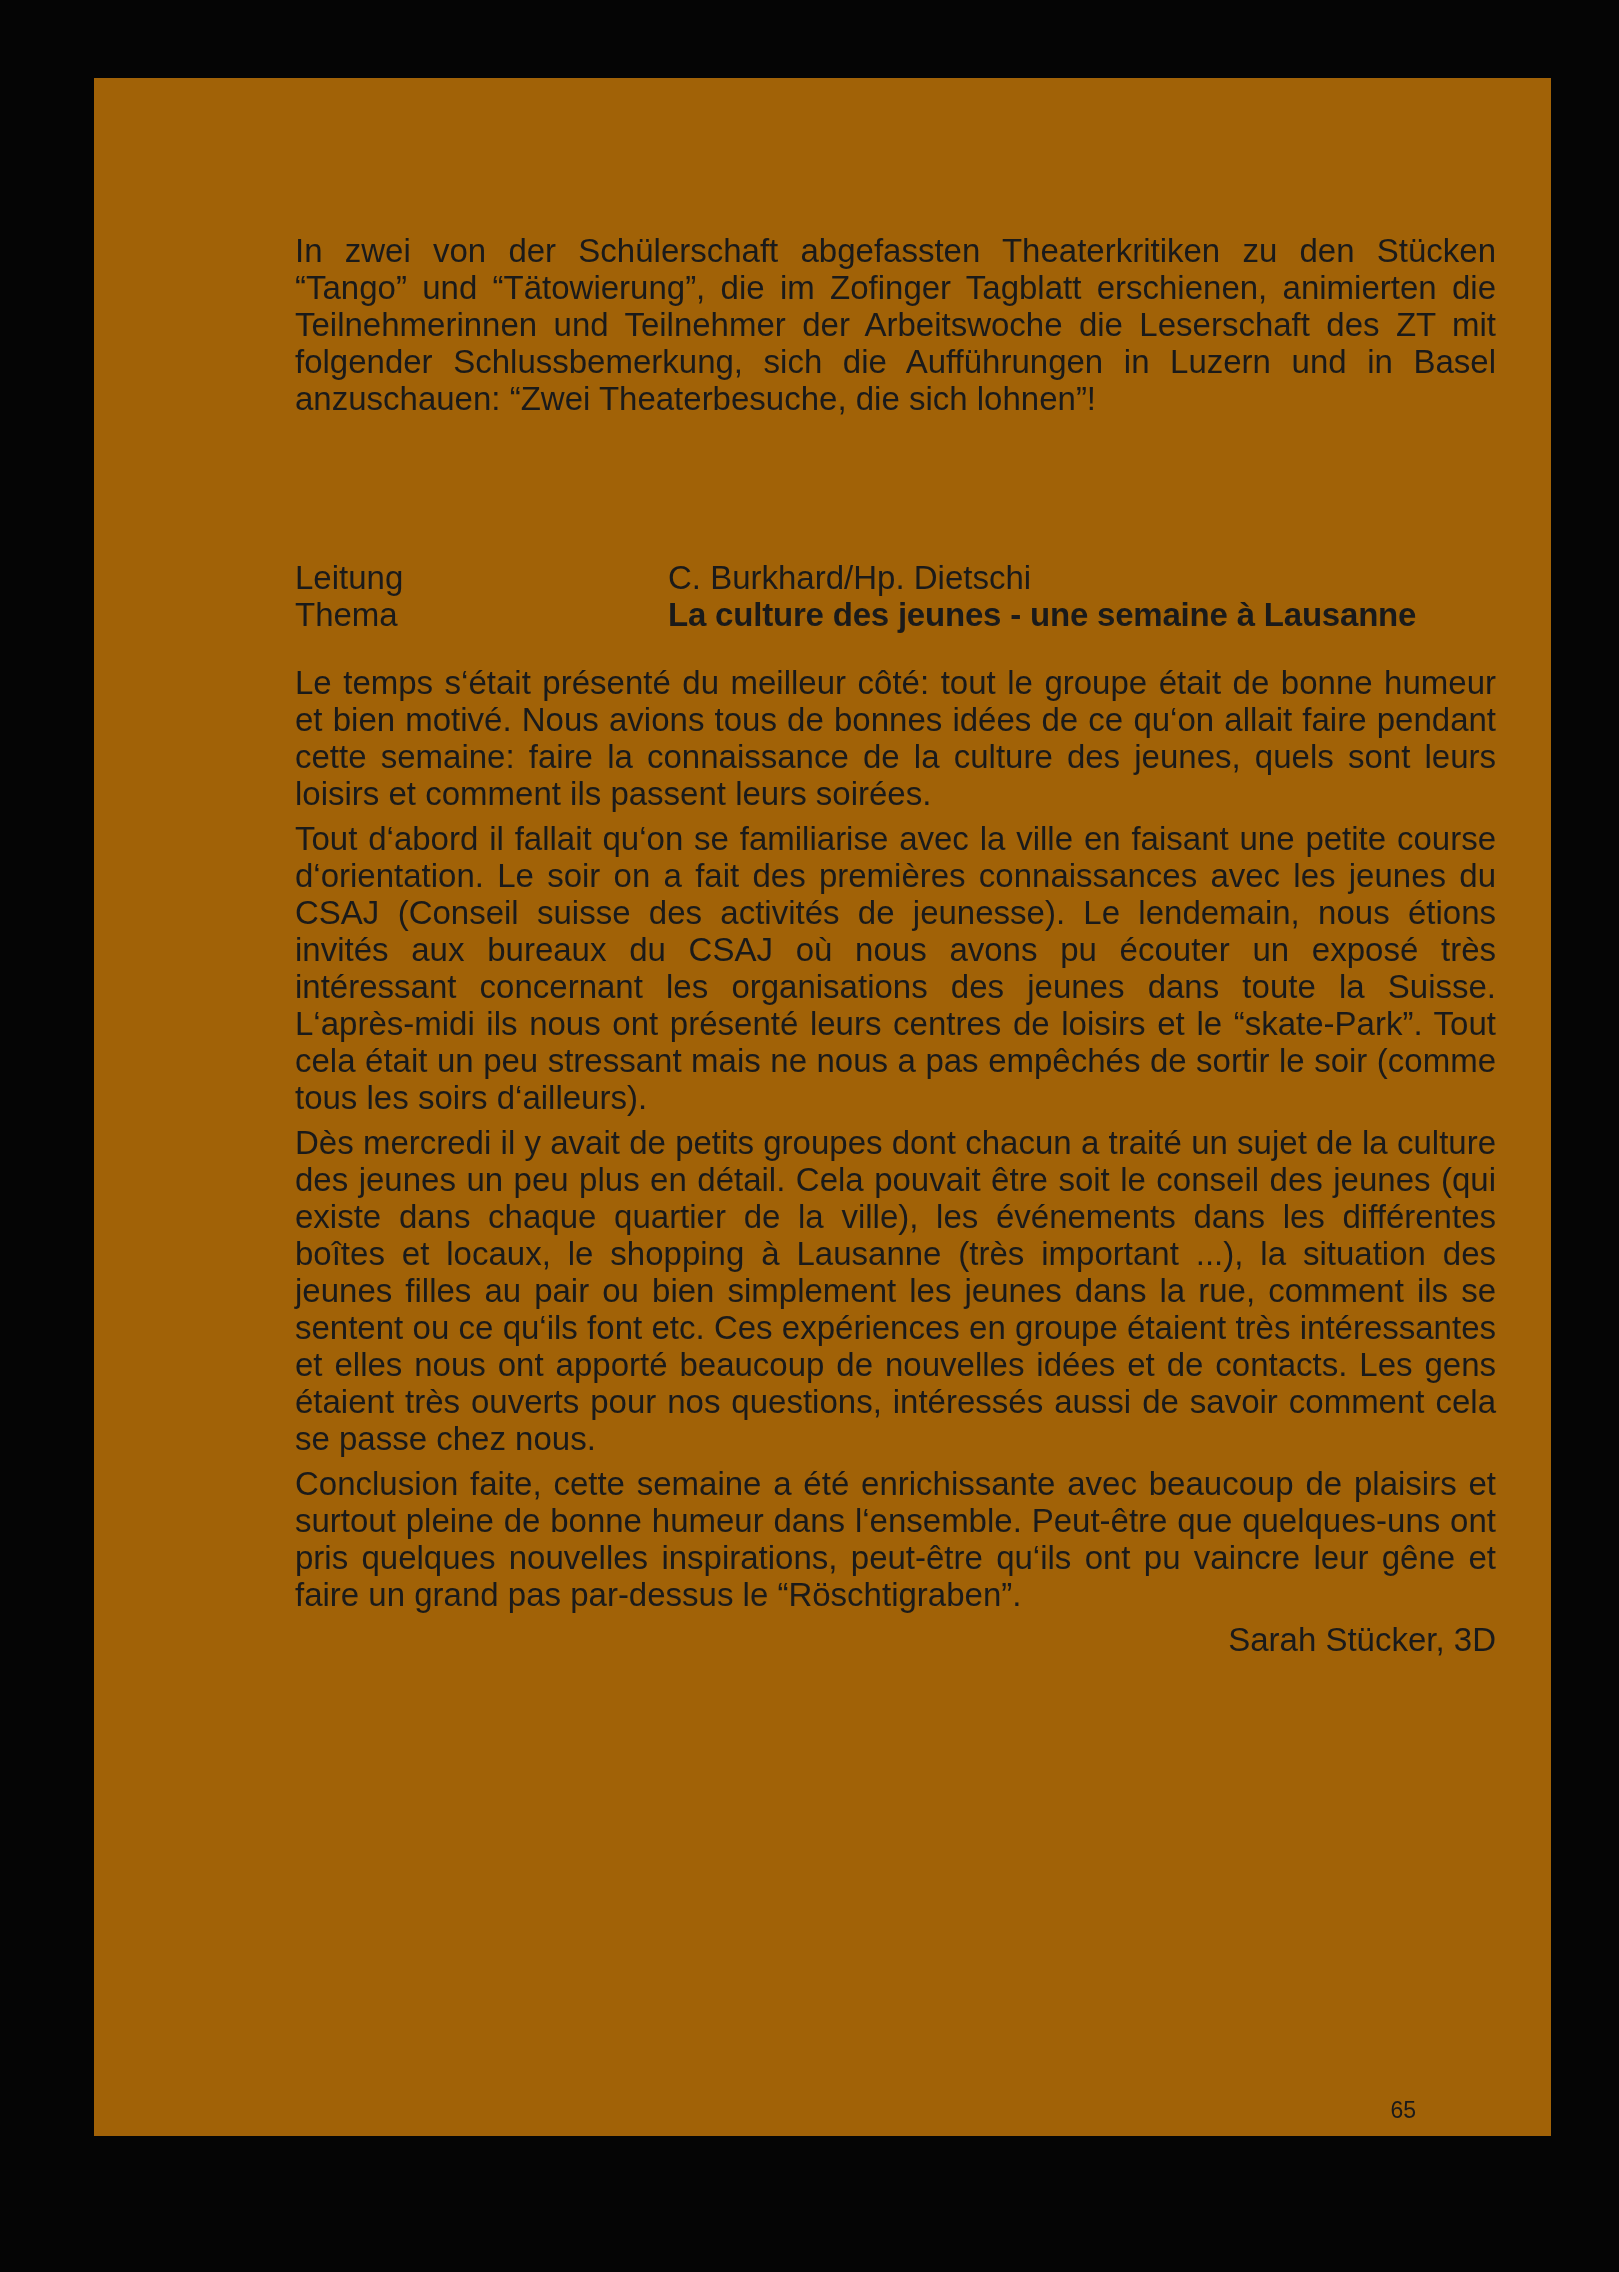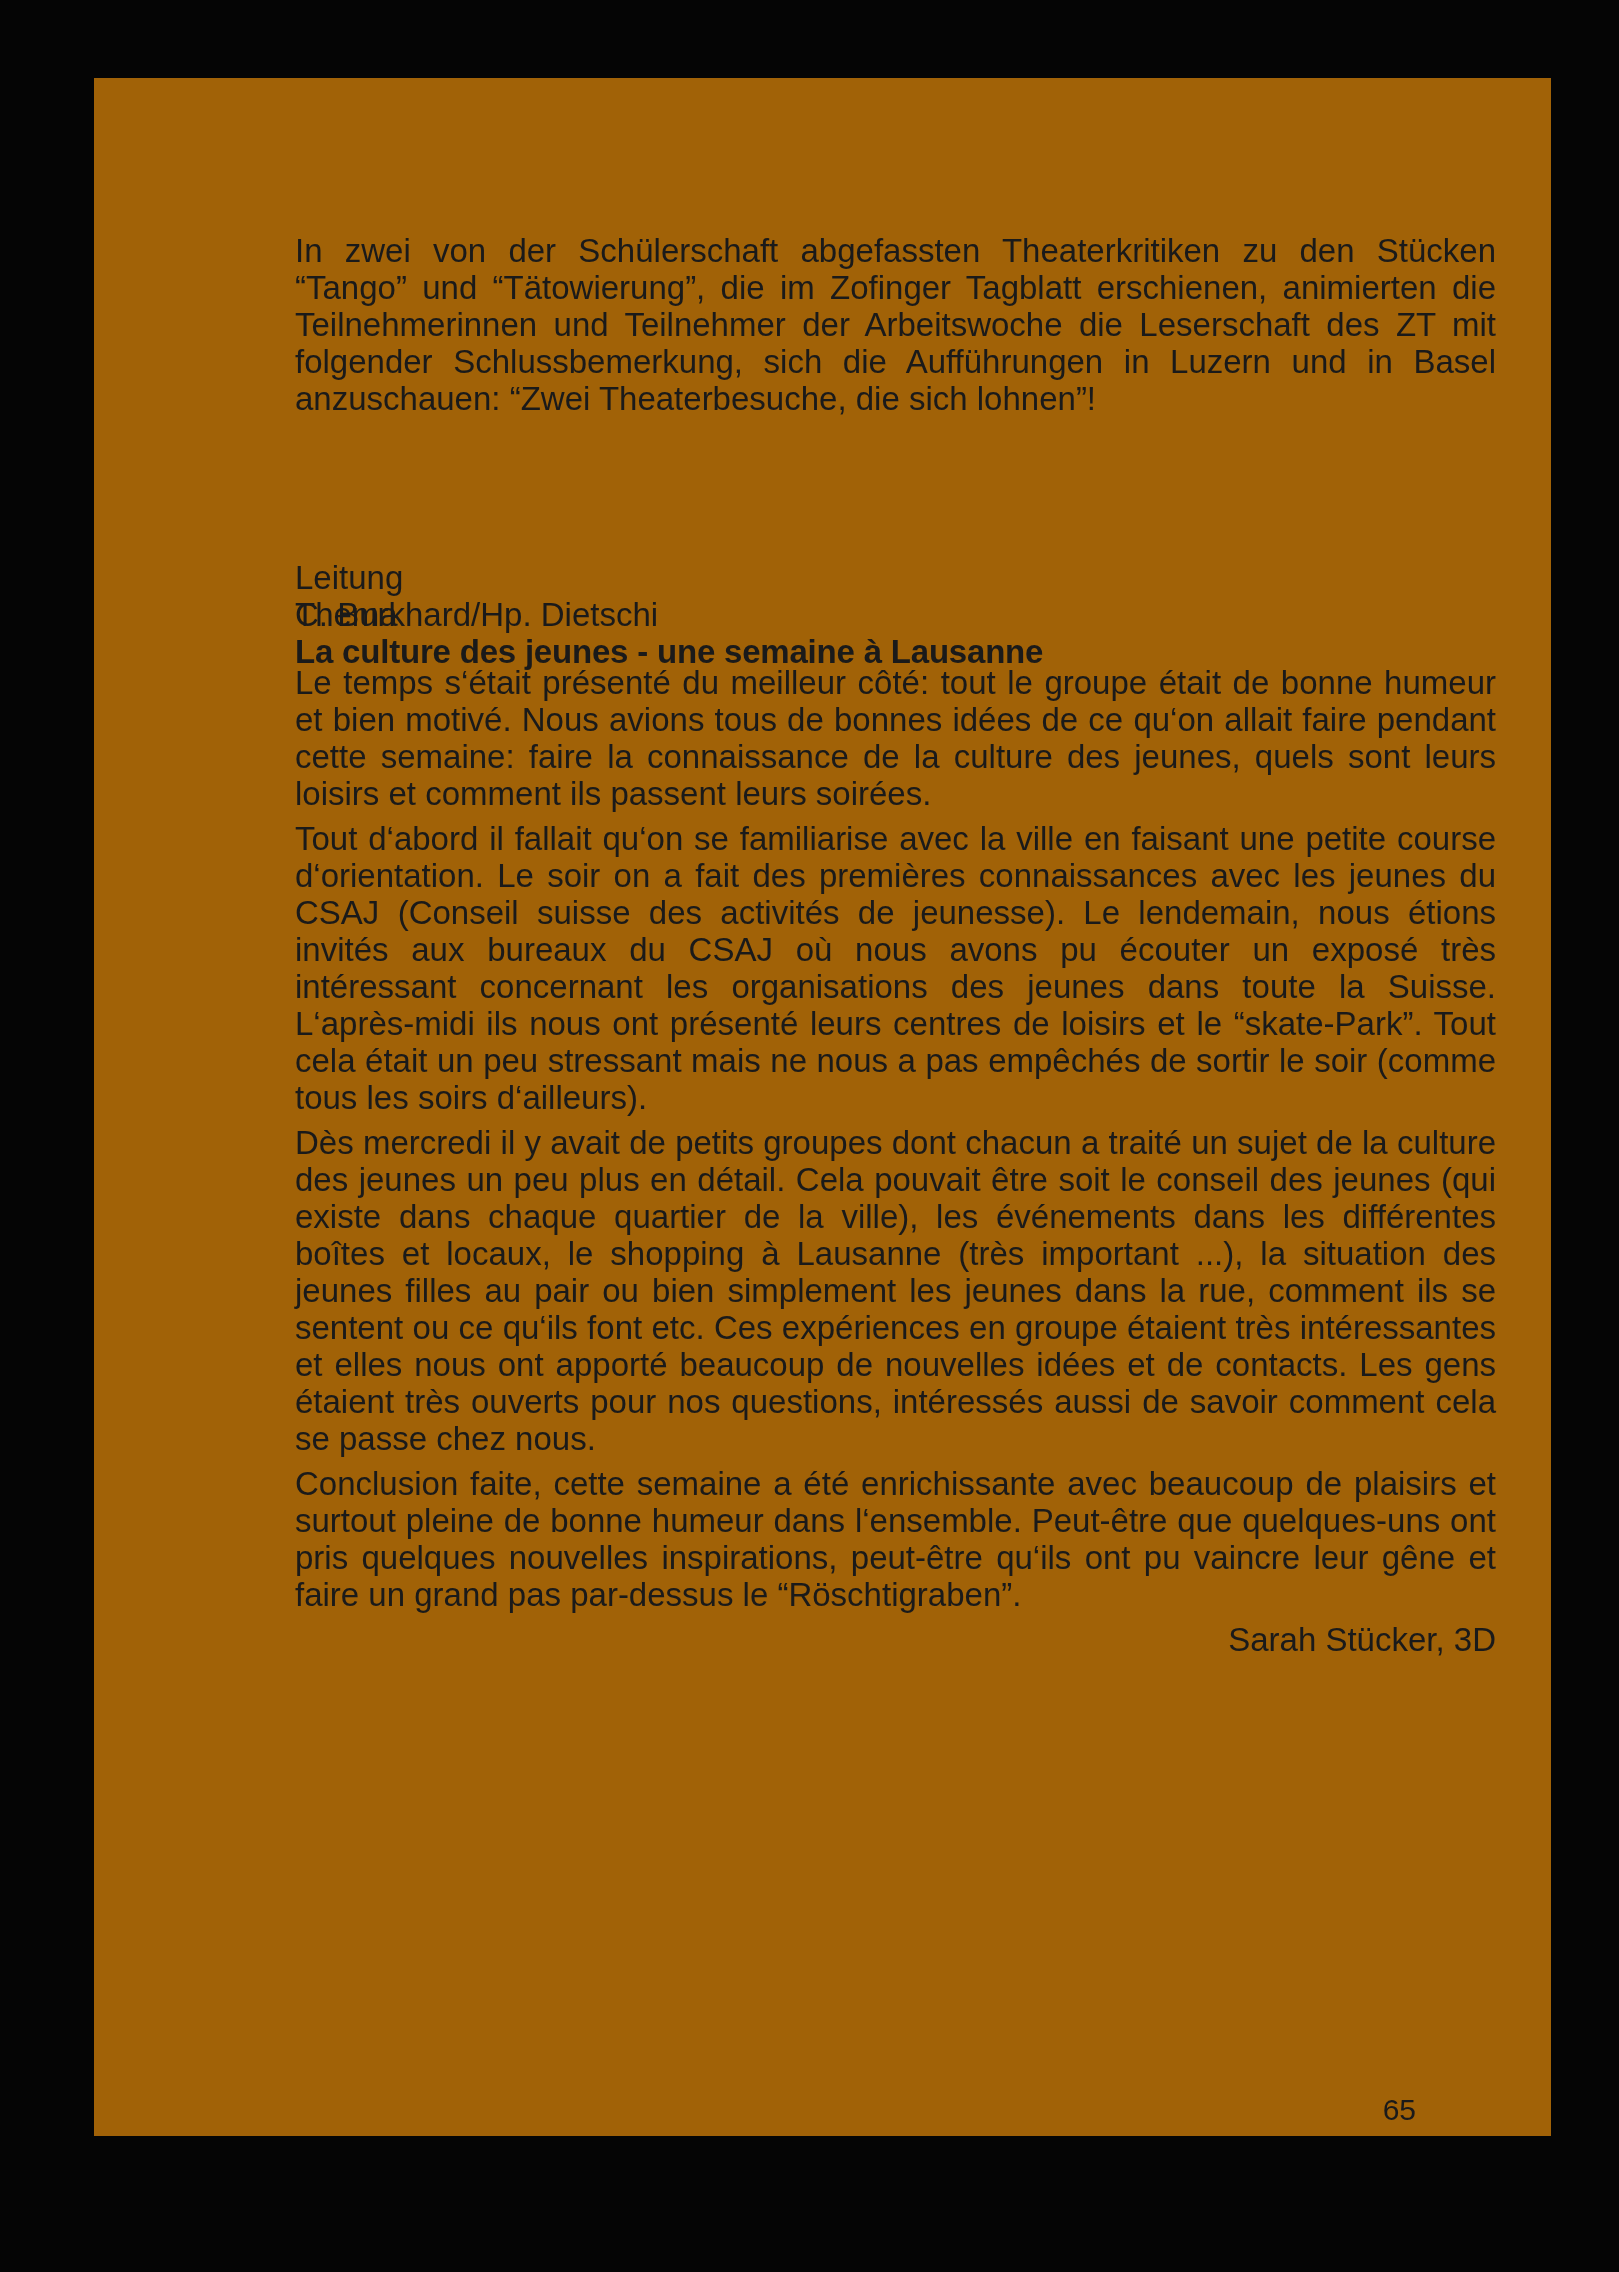--- a/index.html
+++ b/index.html
@@ -42,37 +42,36 @@
       margin: 0;
     }
     .sig-1 { margin-top: 34px; }
     .meta {
       margin-top: 142px;
       margin-bottom: 31px;
     }
     .meta-row {
       display: flex;
       height: 37px;
-      flex-direction: column;
     }
     .meta-label {
       width: 373px;     
       flex: none;
     }
     .meta-value.bold {
       font-weight: bold;
       letter-spacing: -0.2px;
     }
     .sig-2 { }
     .page-number {
       position: absolute;
       right: 135px;   
       top: 2014px;    
       font-family: "Liberation Sans", sans-serif;
-      font-size: 30px;
+      font-size: 23px;
       line-height: 36px;
       color: #1a1a1a;
     }
   </style>
 </head>
 <body>
 
 <div class="page">
   <div class="content">
 

